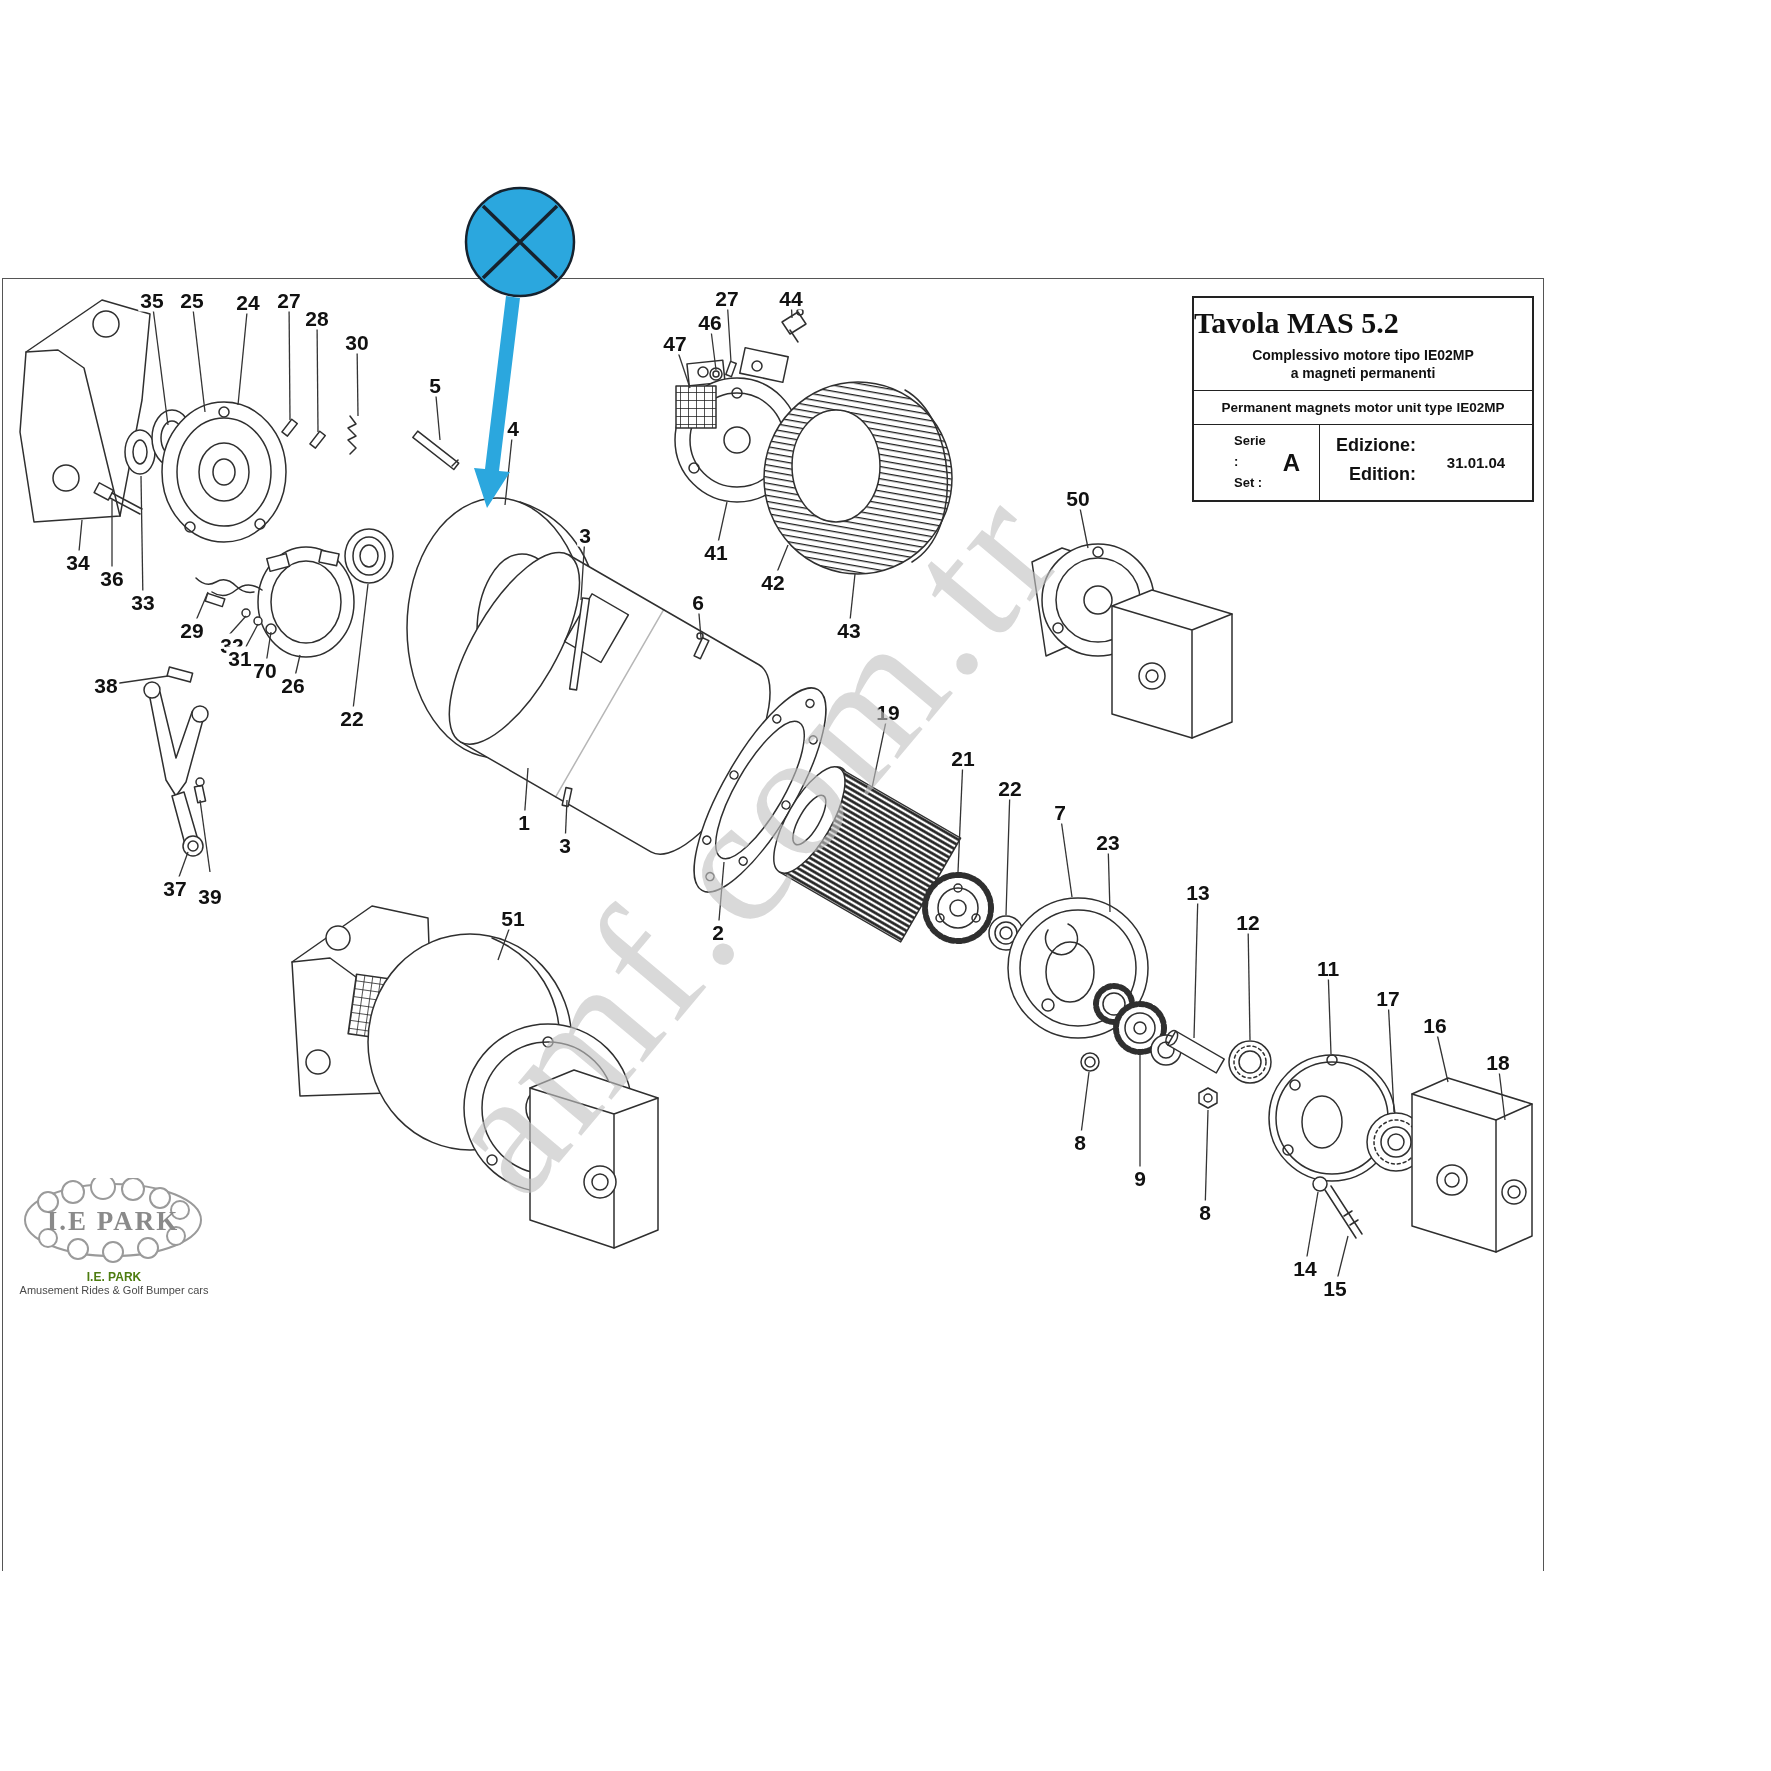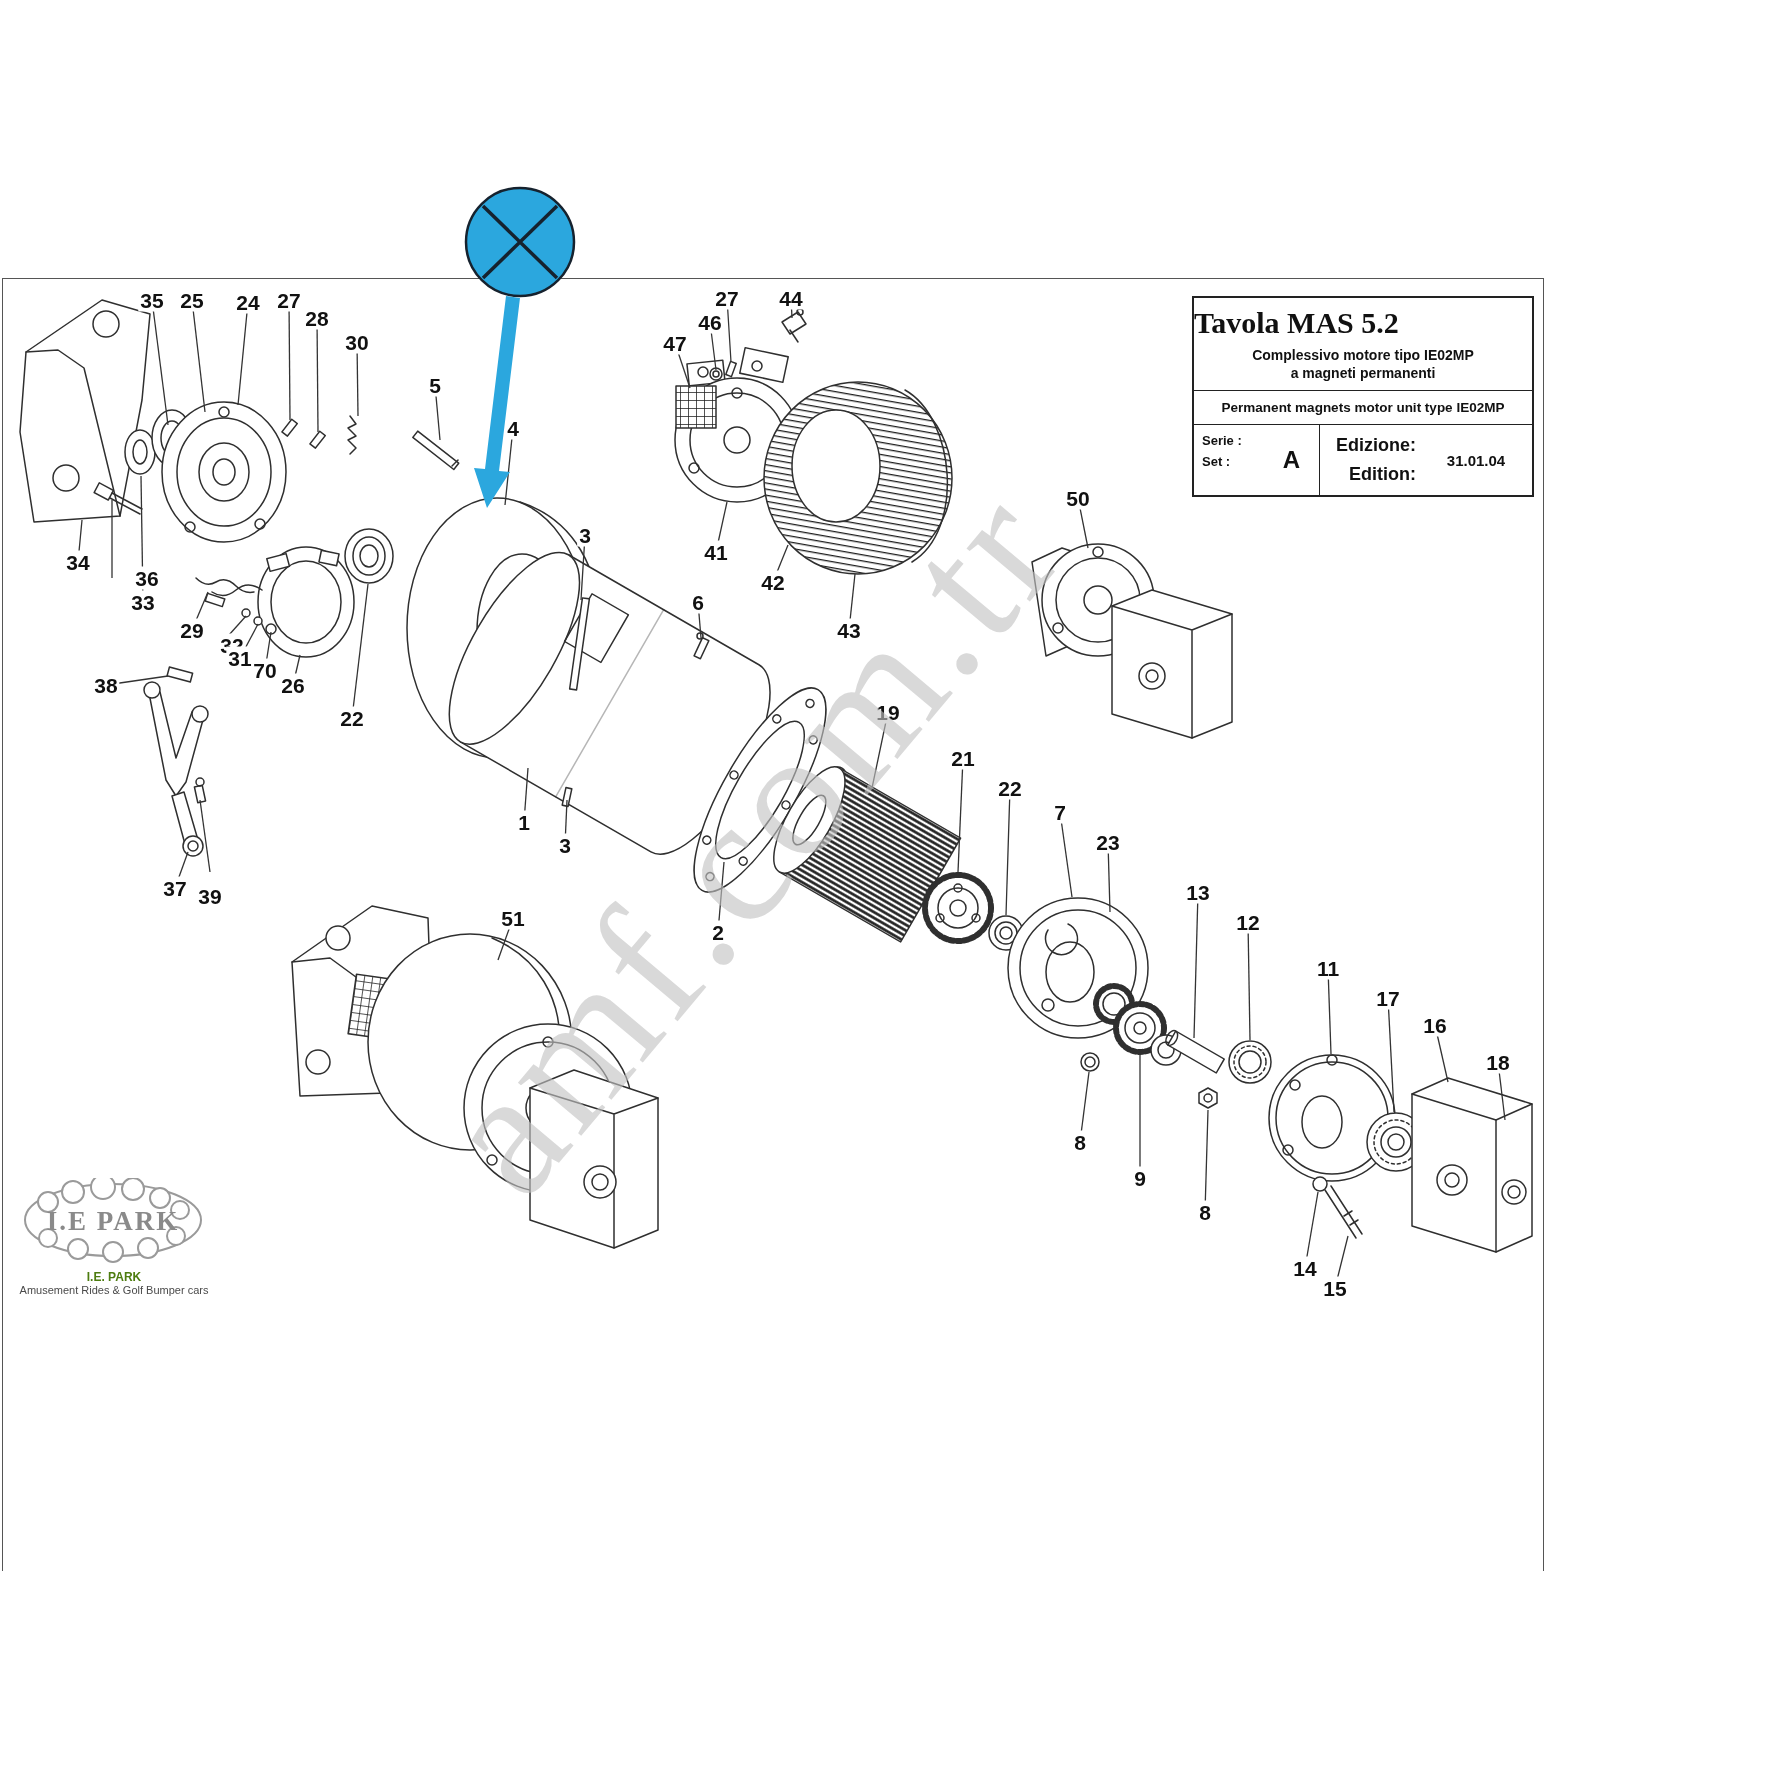--- a/index.html
+++ b/index.html
@@ -31,21 +31,21 @@
              font-size:180px;color:#c2c2c2;opacity:0.62;letter-spacing:6px;
              z-index:40;pointer-events:none;white-space:nowrap;}
   
   .title-block{position:absolute;left:1192px;top:296px;width:338px;border:2px solid #222;
                background:#fff;z-index:45;}
   .tb-title{font-family:"Liberation Serif",serif;font-weight:bold;font-size:30px;
             text-align:left;padding:8px 0 4px;}
   .tb-sub{font-size:14px;font-weight:bold;text-align:center;line-height:1.3;padding:2px 4px 8px;}
   .tb-en{border-top:1.5px solid #222;font-size:13.5px;font-weight:bold;text-align:center;padding:9px 15px;}
   .tb-bottom{border-top:1.5px solid #222;display:grid;grid-template-columns:70px 56px 100px 1fr;}
-  .tb-cell-labels{padding:6px 0 6px 8px;font-size:13px;font-weight:bold;line-height:1.6;}
+  .tb-cell-labels{padding:6px 0 6px 8px;font-size:13px;font-weight:bold;line-height:1.6;margin-left:32px;}
   .tb-cell-a{display:flex;align-items:center;justify-content:center;font-size:24px;
              font-weight:bold;border-right:1.5px solid #222;}
   .tb-cell-ed{padding:6px 4px 6px 10px;font-size:18px;font-weight:bold;line-height:1.6;text-align:right;}
   .tb-cell-val{display:flex;align-items:center;justify-content:center;font-size:15px;font-weight:bold;}
   
   .logo{position:absolute;left:14px;top:1178px;width:200px;z-index:30;text-align:center;}
   .logo-line1{font-size:12px;font-weight:bold;color:#4d7c0f;margin-top:2px;}
   .logo-line2{font-size:11px;color:#4a4a4a;}
 </style>
 </head>
@@ -420,21 +420,21 @@
       <span class="part-label" style="left: 585px; top: 535px;">3</span>
       <span class="part-label" style="left: 727px; top: 298px;">27</span>
       <span class="part-label" style="left: 710px; top: 322px;">46</span>
       <span class="part-label" style="left: 675px; top: 343px;">47</span>
       <span class="part-label" style="left: 791px; top: 298px;">44</span>
       <span class="part-label" style="left: 716px; top: 552px;">41</span>
       <span class="part-label" style="left: 773px; top: 582px;">42</span>
       <span class="part-label" style="left: 849px; top: 630px;">43</span>
       <span class="part-label" style="left: 1078px; top: 498px;">50</span>
       <span class="part-label" style="left: 78px; top: 562px;">34</span>
-      <span class="part-label" style="left: 112px; top: 578px; margin-left: 35px;">36</span>
+      <span class="part-label" style="left: 112px; top: 578px;">36</span>
       <span class="part-label" style="left: 143px; top: 602px;">33</span>
       <span class="part-label" style="left: 192px; top: 630px;">29</span>
       <span class="part-label" style="left: 232px; top: 645px;">32</span>
       <span class="part-label" style="left: 240px; top: 658px;">31</span>
       <span class="part-label" style="left: 265px; top: 670px;">70</span>
       <span class="part-label" style="left: 293px; top: 685px;">26</span>
       <span class="part-label" style="left: 352px; top: 718px;">22</span>
       <span class="part-label" style="left: 106px; top: 685px;">38</span>
       <span class="part-label" style="left: 210px; top: 872px; margin-top: 24px;">39</span>
       <span class="part-label" style="left: 175px; top: 888px;">37</span>

